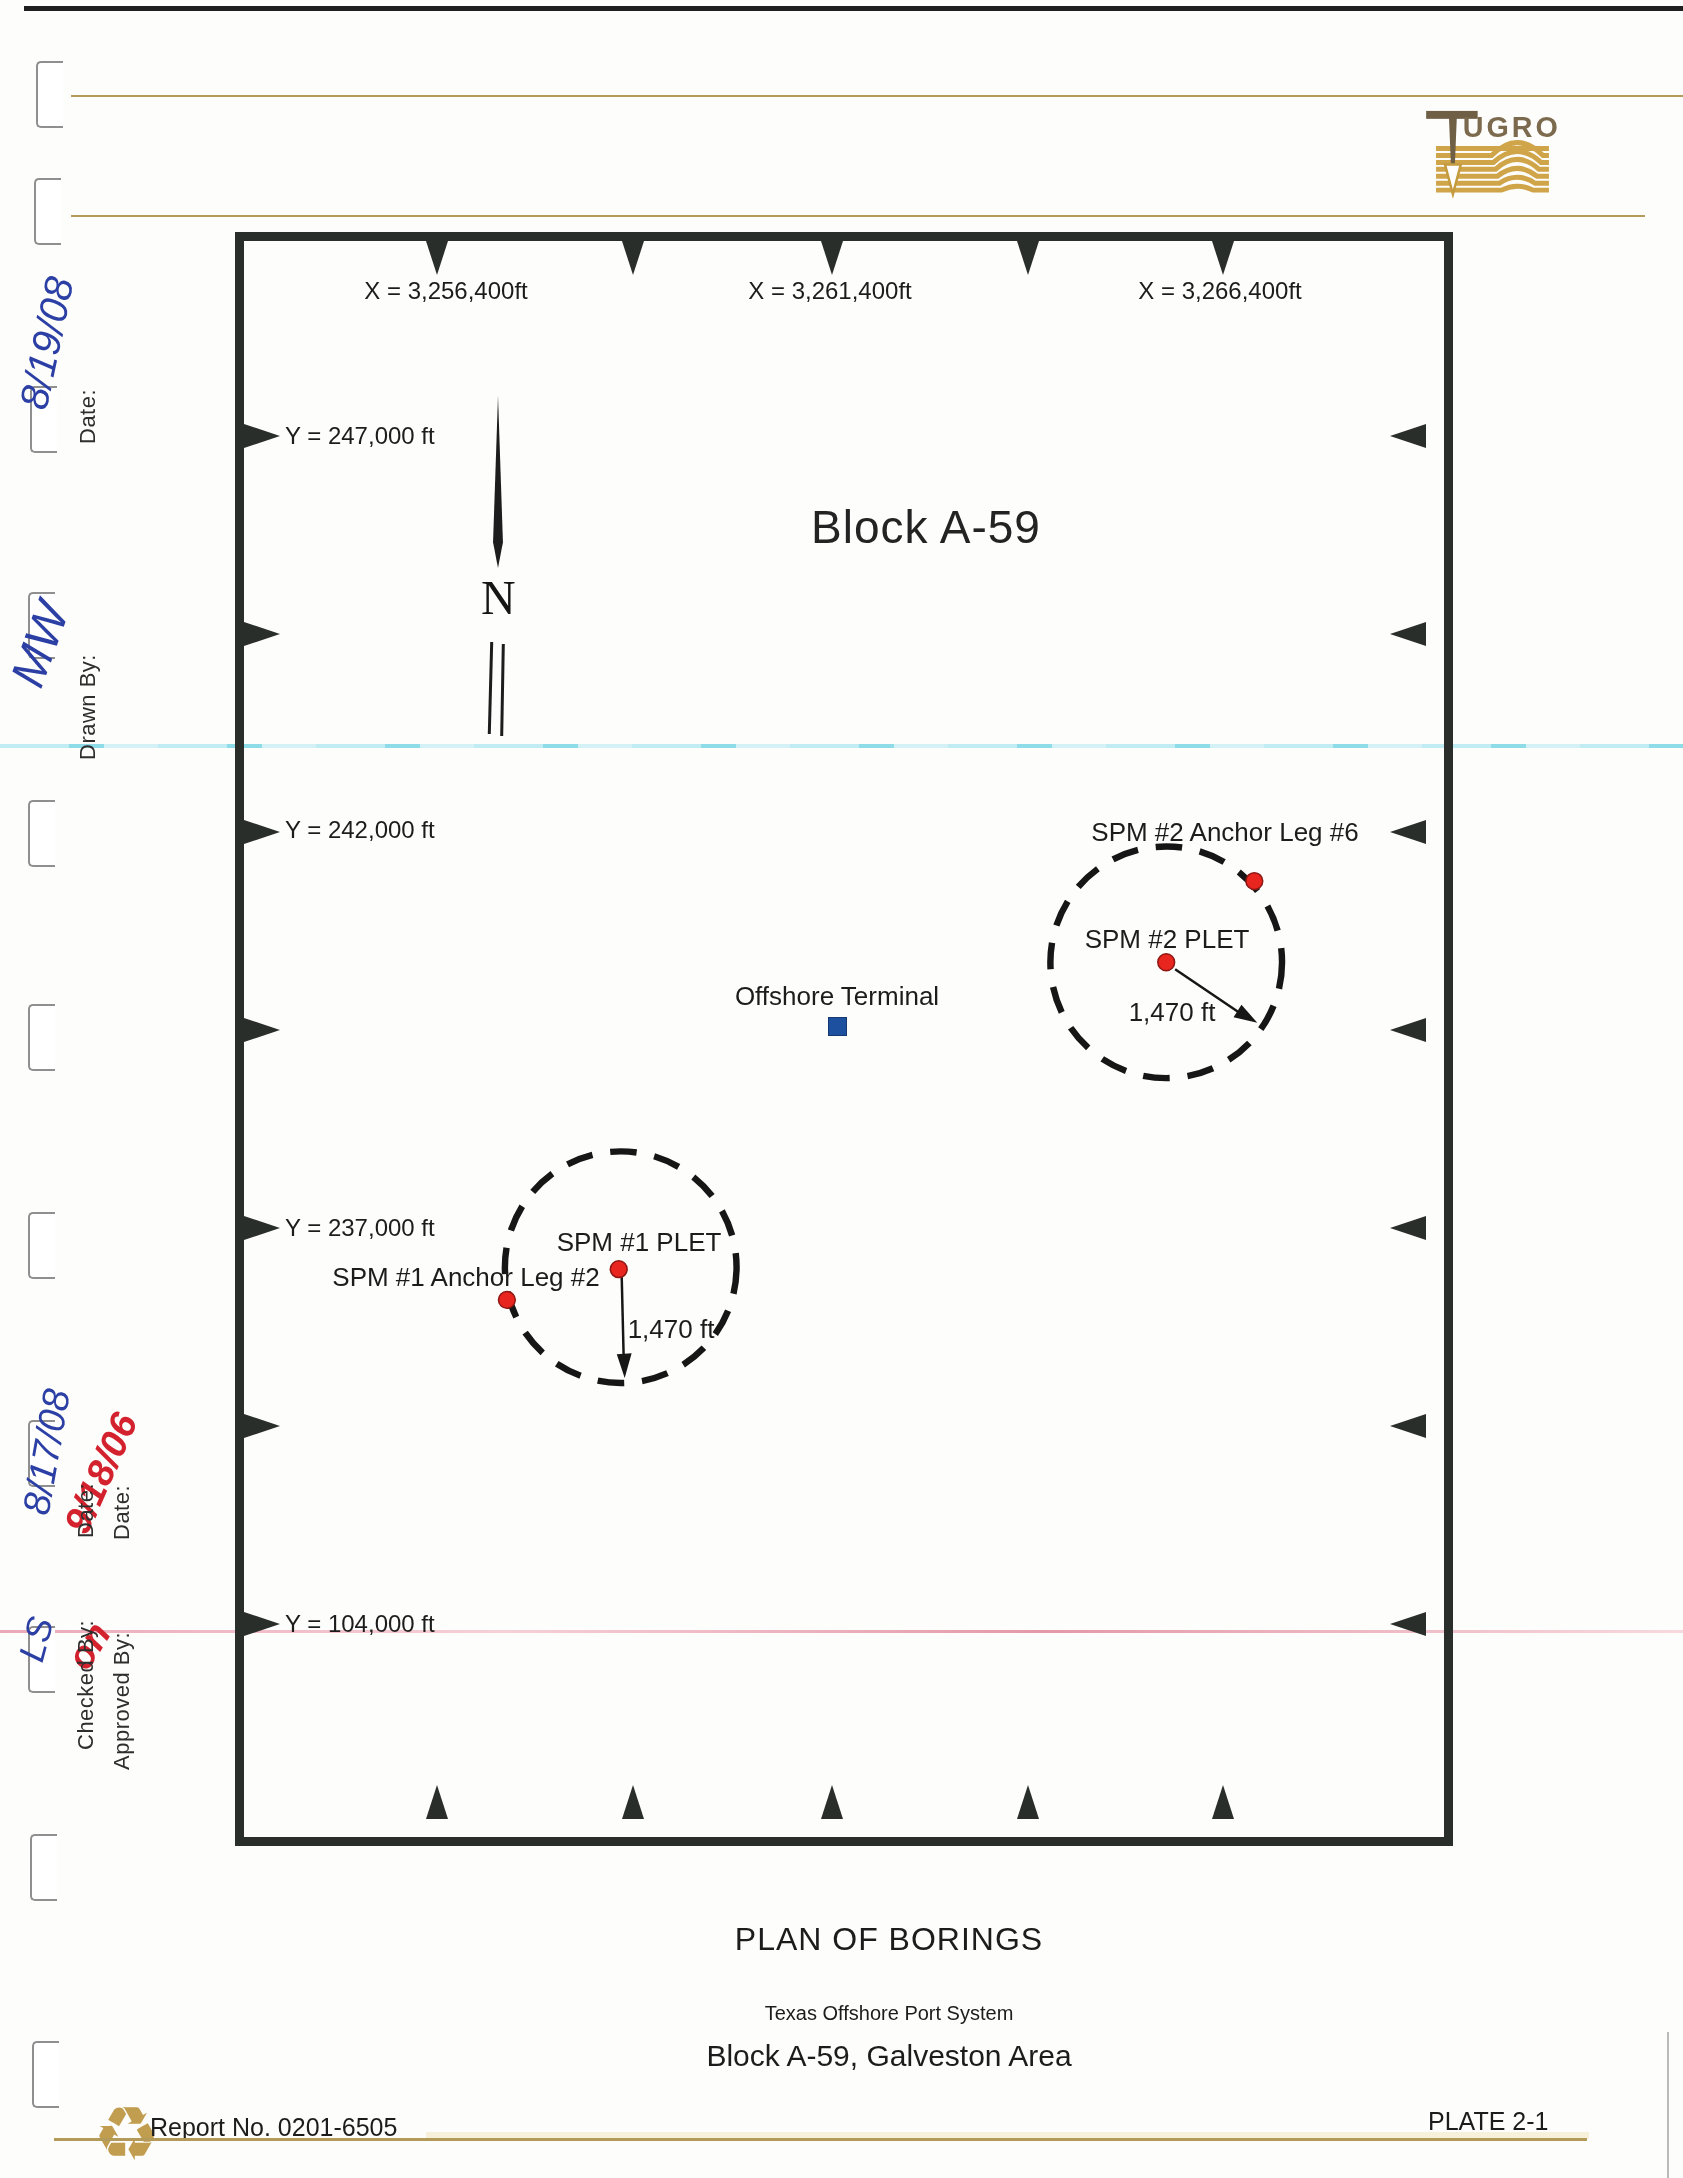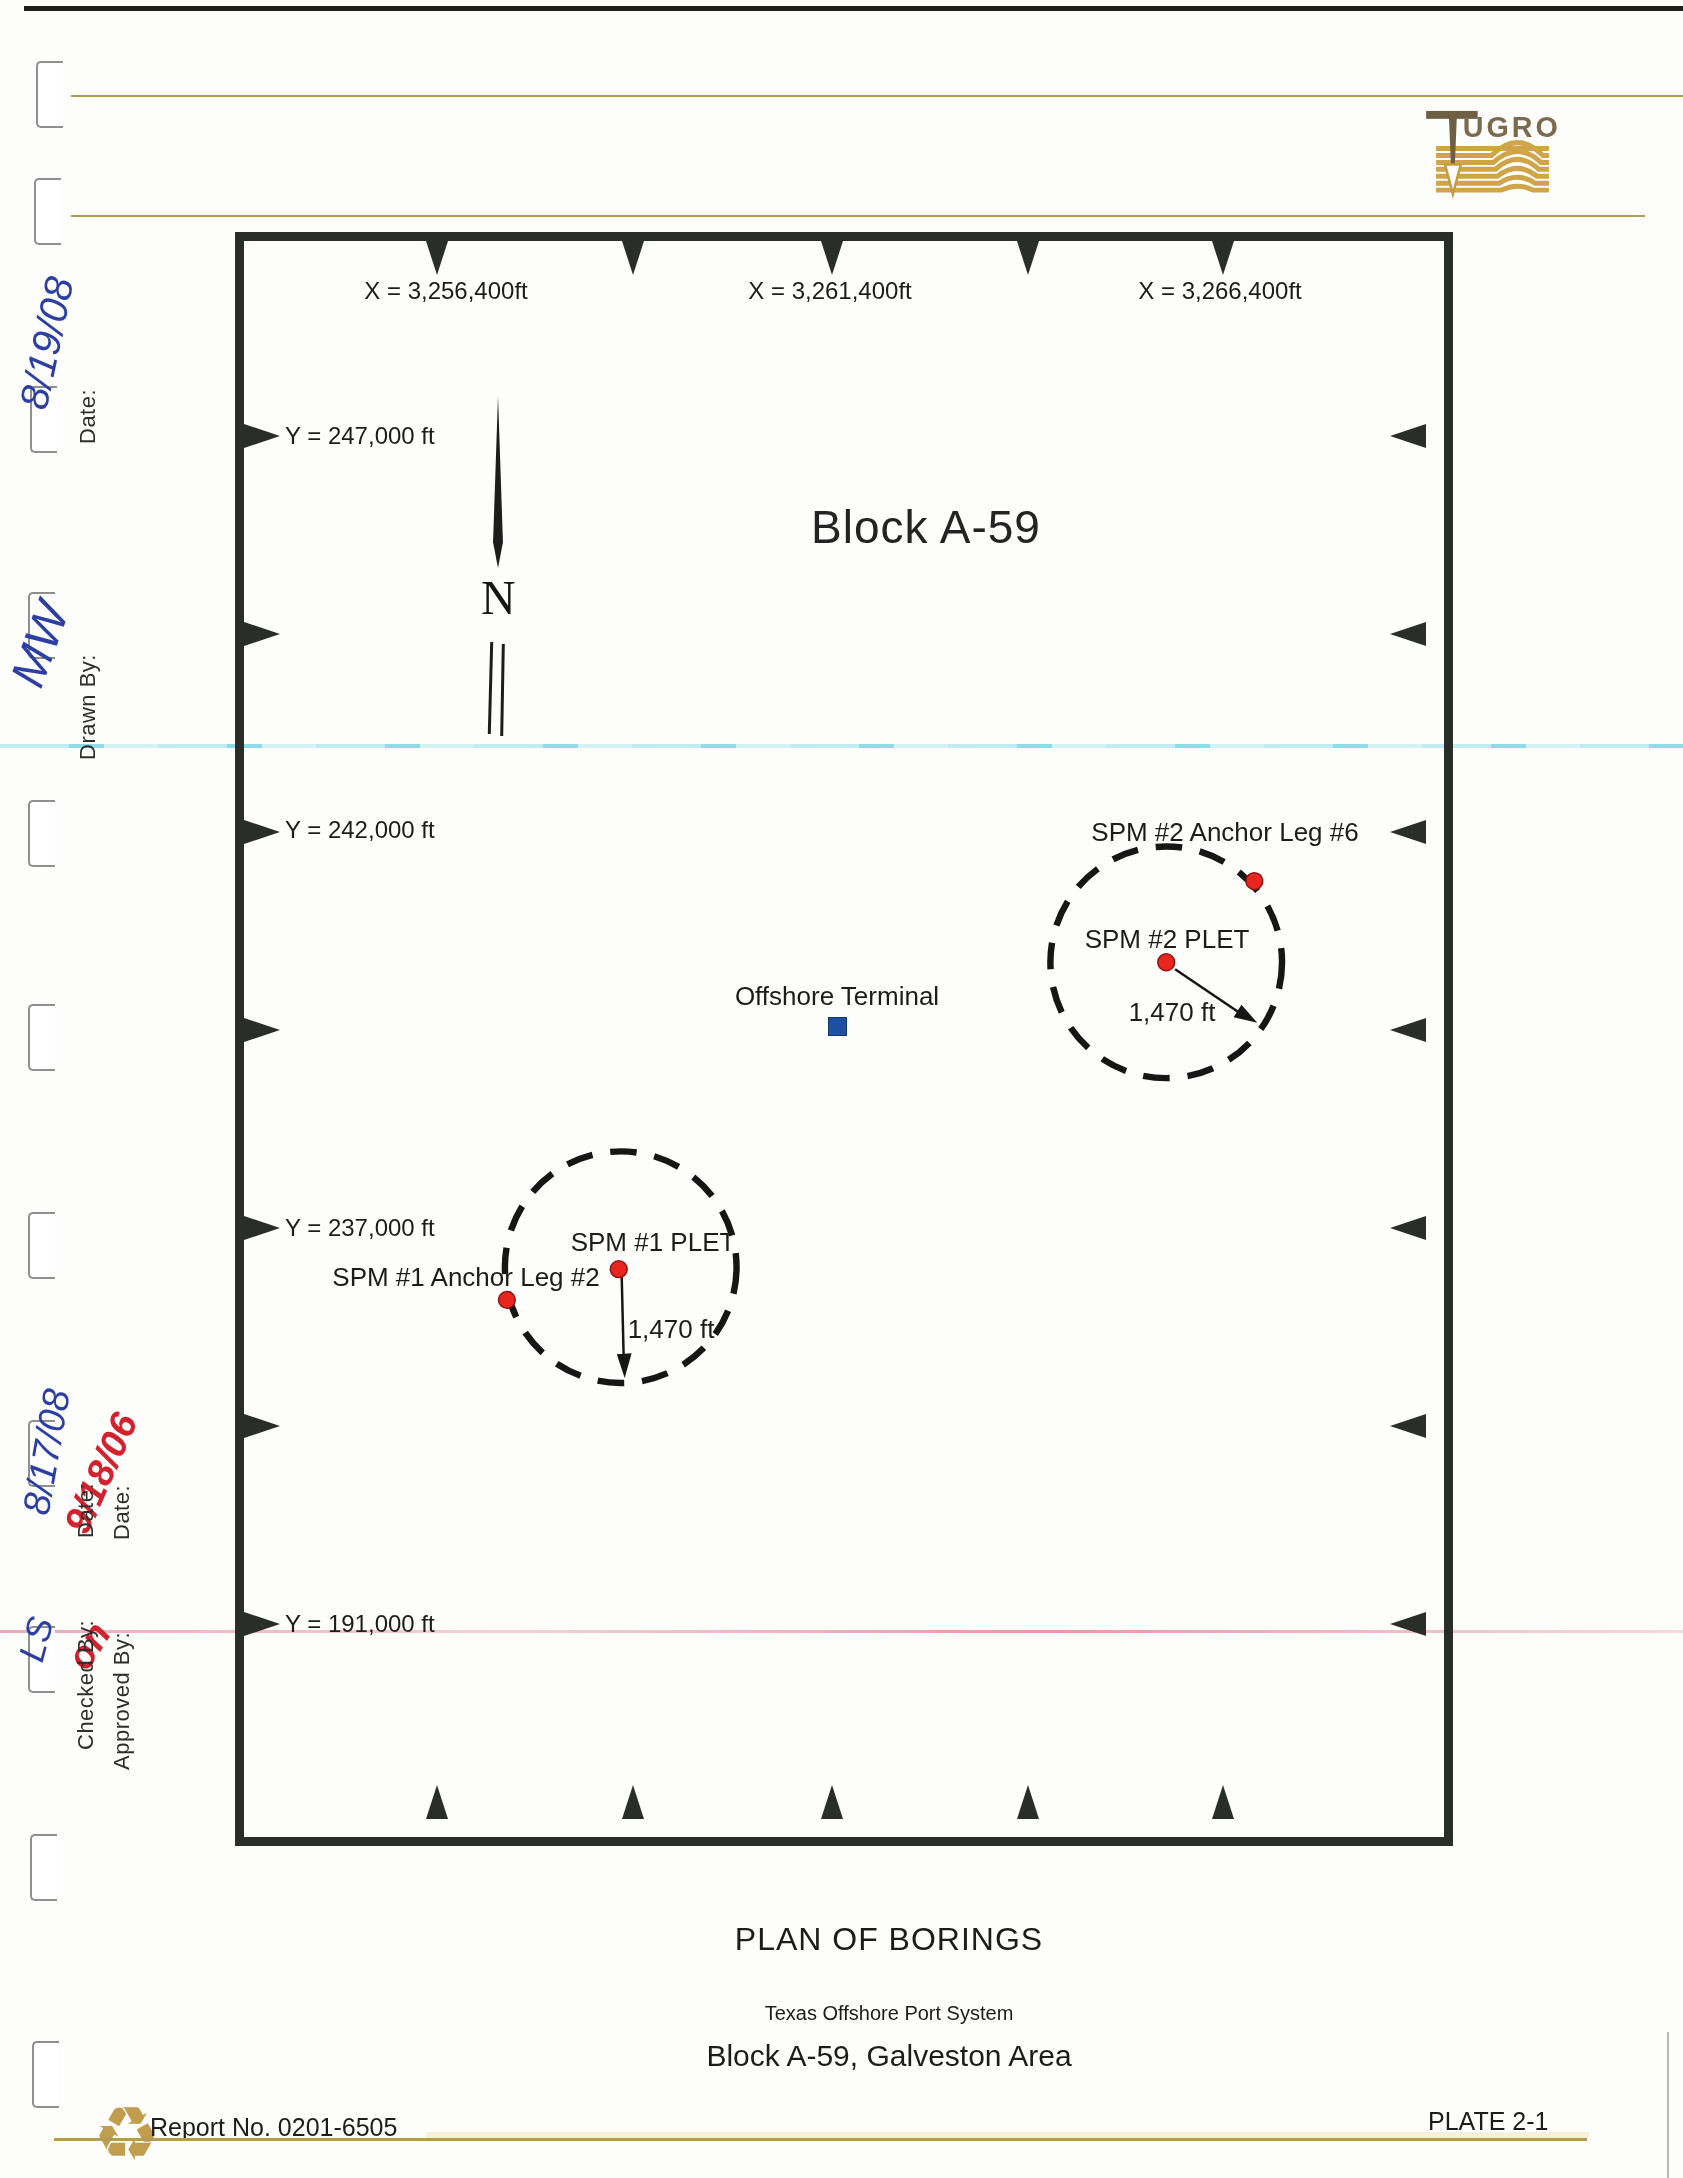--- a/index.html
+++ b/index.html
@@ -131,21 +131,21 @@
   <div class="abs tick tick-left" style="left:1390px;top:1216px"></div>
   <div class="abs tick tick-left" style="left:1390px;top:1414px"></div>
   <div class="abs tick tick-left" style="left:1390px;top:1612px"></div>
 
   <div class="abs coordlbl xlbl" style="left:446px;top:277px">X = 3,256,400ft</div>
   <div class="abs coordlbl xlbl" style="left:830px;top:277px">X = 3,261,400ft</div>
   <div class="abs coordlbl xlbl" style="left:1220px;top:277px">X = 3,266,400ft</div>
   <div class="abs coordlbl" style="left:285px;top:422px">Y = 247,000 ft</div>
   <div class="abs coordlbl" style="left:285px;top:816px">Y = 242,000 ft</div>
   <div class="abs coordlbl" style="left:285px;top:1214px">Y = 237,000 ft</div>
-  <div class="abs coordlbl" style="left:285px;top:1610px">Y = 191,000 ft</div>
+  <div class="abs coordlbl" style="left:285px;top:1610px">Y = 104,000 ft</div>
 
   <div class="abs" style="left:485px;top:396px;width:26px;height:178px">
     <svg width="26" height="178" viewBox="0 0 26 180">
       <polygon points="13,0 18,148 13,174 8,148" fill="#1d1d1d"></polygon>
     </svg>
   </div>
   <div class="abs north-n" style="left:481px;top:570px">N</div>
   <div class="abs nline" style="left:489px;top:642px;transform:rotate(1.5deg)"></div>
   <div class="abs nline" style="left:501px;top:644px;transform:rotate(1deg)"></div>
 
@@ -166,21 +166,21 @@
     <circle cx="512" cy="1313" r="8.5" fill="#e8251f" stroke="#8e1713" stroke-width="1.5"></circle>
   </svg>
 
   <div class="abs maplbl" style="left:837px;top:996px">Offshore Terminal</div>
   <div class="abs terminal-sq" style="left:828px;top:1017px"></div>
 
   <div class="abs maplbl" style="left:1225px;top:832px">SPM #2 Anchor Leg #6</div>
   <div class="abs maplbl" style="left:1167px;top:939px">SPM #2 PLET</div>
   <div class="abs maplbl" style="left:1172px;top:1012px">1,470 ft</div>
 
-  <div class="abs maplbl" style="left:653px;top:1242px">SPM #1 PLET</div>
+  <div class="abs maplbl" style="left:639px;top:1242px">SPM #1 PLET</div>
   <div class="abs maplbl" style="left:466px;top:1277px">SPM #1 Anchor Leg #2</div>
   <div class="abs maplbl" style="left:671px;top:1329px">1,470 ft</div>
 
 
   <div class="abs bottomtitle" style="top:1921px;font-size:32px;font-weight:normal;letter-spacing:1px">PLAN OF BORINGS</div>
   <div class="abs bottomtitle" style="top:2002px;font-size:20px">Texas Offshore Port System</div>
   <div class="abs bottomtitle" style="top:2039px;font-size:30px">Block A-59, Galveston Area</div>
 
   <div class="abs recycle">♻</div>
   <div class="abs" style="left:150px;top:2113px;font-size:25px">Report No. 0201-6505</div>

